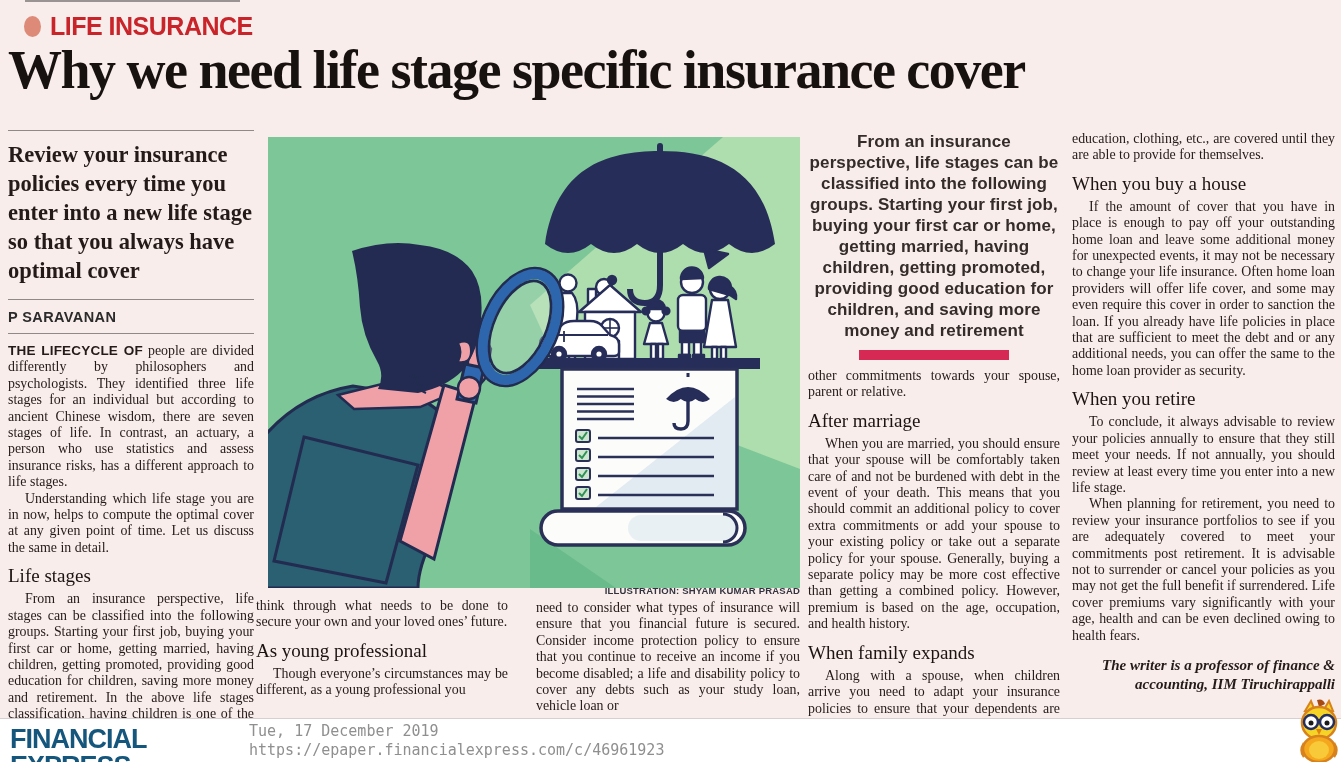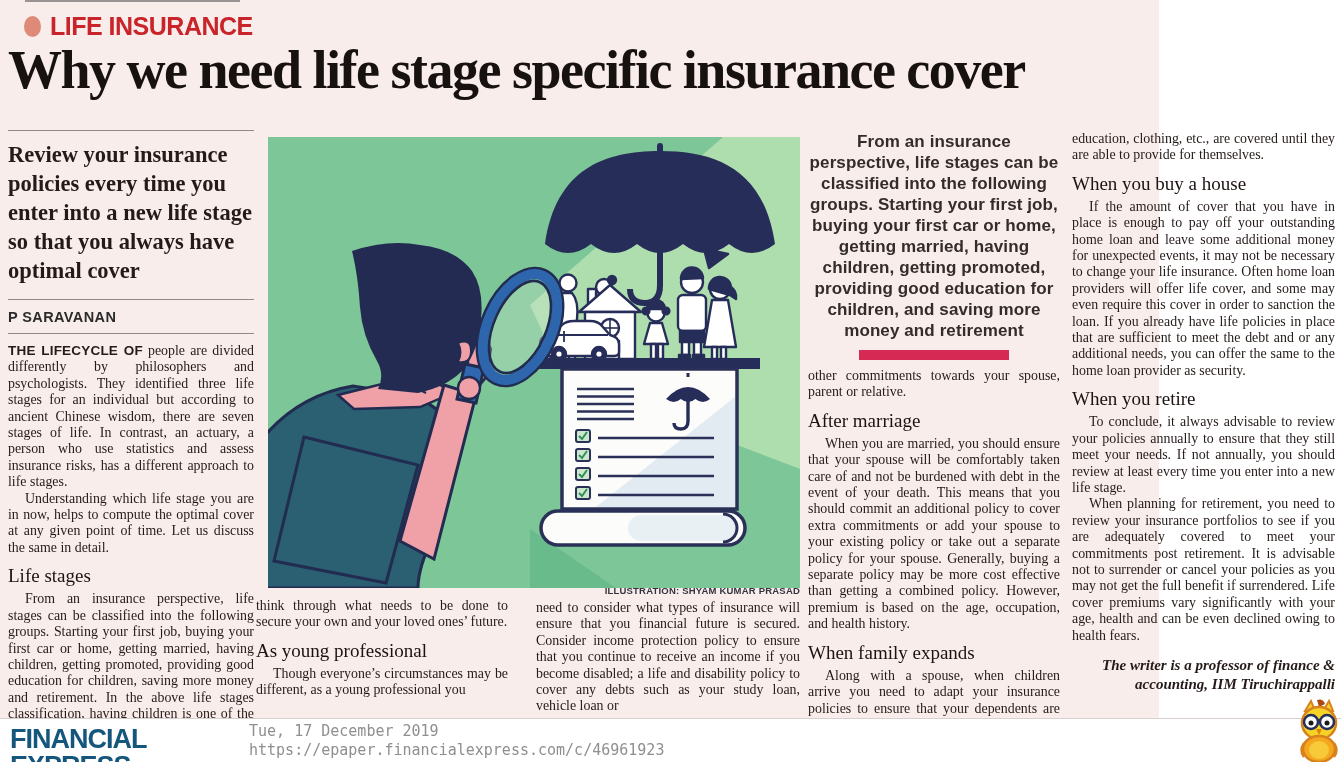--- a/index.html
+++ b/index.html
@@ -3,21 +3,21 @@
 <meta charset="utf-8">
 <style>
   * { margin:0; padding:0; box-sizing:border-box; }
   html,body { width:1341px; height:762px; }
   .page {
     position:relative; width:1341px; height:762px;
     background:#ffffff; overflow:hidden;
     font-family:"Liberation Serif", serif;
   }
   .content {
-    position:absolute; left:0; top:0; width:1159px; height:718px;
+    position:absolute; left:0; top:0; width:1341px; height:718px;
     background:#f8edeb;
   }
   .top-hairline { position:absolute; left:25px; top:0; width:215px; height:2px; background:#4a4a4a; opacity:.55; }
 
   
   .kicker { position:absolute; left:24px; top:12px; display:flex; align-items:center; gap:9px; }
   .kicker-dot { width:17px; height:21px; border-radius:50%; background:#dd8a78; }
   .kicker-label {
     font-family:"Liberation Sans", sans-serif; font-weight:bold;
     font-size:25px; color:#c8242a; letter-spacing:-0.5px;

